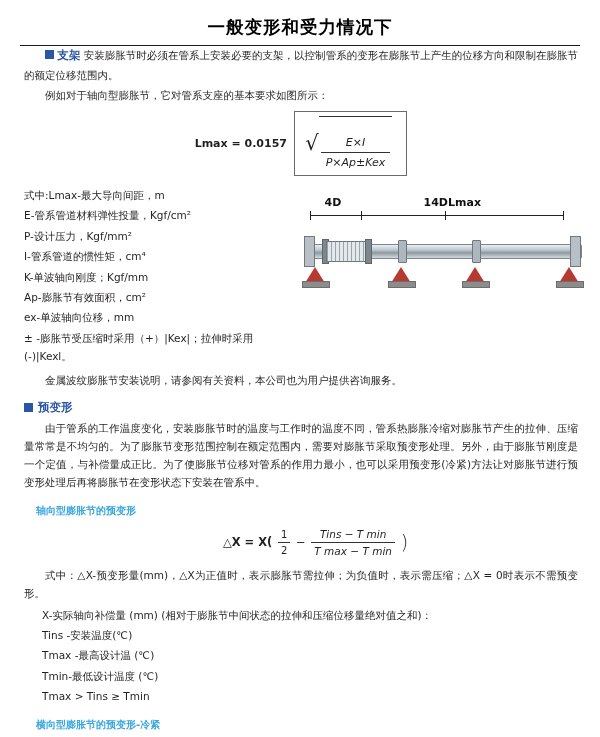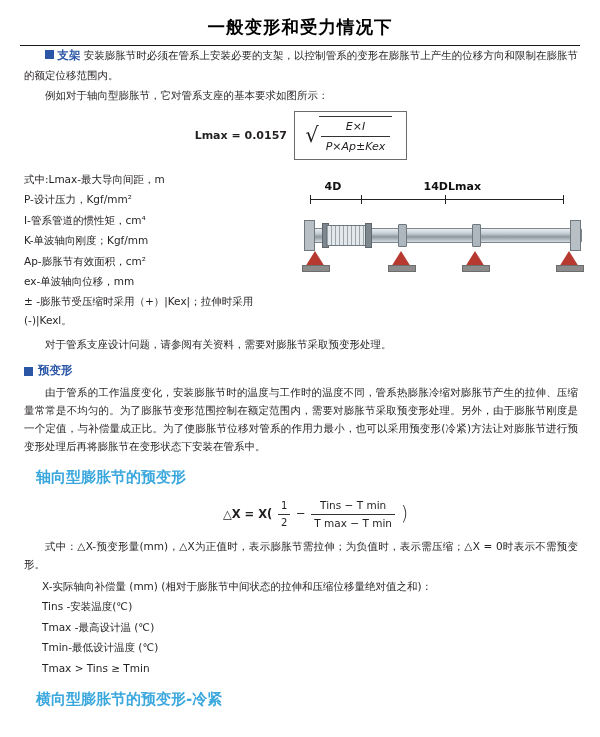--- a/index.html
+++ b/index.html
@@ -58,21 +58,21 @@
   }
   .sq {
     display: inline-block;
     width: 9px;
     height: 9px;
     background: #2b56a6;
   }
   .sub-head {
     color: #3aa7dd;
     font-weight: bold;
-    font-size: 15px;
+    font-size: 10px;
     margin: 11px 0 4px 12px;
   }
   .formula-box {
     margin: 7px 0 6px 0;
     text-align: center;
   }
   .formula-outline {
     display: inline-block;
     border: 1px solid #6b6b6b;
     padding: 4px 14px 4px 10px;
@@ -99,21 +99,21 @@
     vertical-align: middle;
   }
   .sqrt .radical {
     font-size: 21px;
     line-height: 1;
     display: flex;
     align-items: center;
   }
   .sqrt .under {
     border-top: 1px solid #333;
-    padding: 1px 2px 0 2px;
+    padding: 17px 2px 0 2px;
   }
   .lmax-lbl {
     font-weight: bold;
     font-size: 11px;
     margin-right: 4px;
   }
   .list-block {
     margin: 4px 0 0 0;
   }
   .list-block .li {
@@ -255,20 +255,21 @@
   .big-paren {
     font-size: 19px;
     vertical-align: middle;
     font-weight: 300;
   }
   .fw {
     font-weight: bold;
     margin-left: 29px;
   }
   .ital {
+    font-style: italic;
   }
   .frac-small {
     display: inline-block;
     vertical-align: middle;
     text-align: center;
     font-size: 10px;
     margin: 0 2px;
   }
   .frac-small .num { display: block; border-bottom: 1px solid #333; padding: 0 3px; }
   .frac-small .den { display: block; padding: 0 3px; }
@@ -302,20 +303,21 @@
               <span class="den">P×Ap±Kex</span>
             </span>
           </span>
         </span>
       </span>
     </div>
 
     <div class="two-col">
       <div class="col-left list-block">
         <div class="li">式中:Lmax-最大导向间距，m</div>
+        <div class="li li-ind">E-管系管道材料弹性投量，Kgf/cm²</div>
         <div class="li li-ind">P-设计压力，Kgf/mm²</div>
         <div class="li li-ind">I-管系管道的惯性矩，cm⁴</div>
         <div class="li li-ind">K-单波轴向刚度；Kgf/mm</div>
         <div class="li li-ind">Ap-膨胀节有效面积，cm²</div>
         <div class="li li-ind">ex-单波轴向位移，mm</div>
         <div class="li li-ind">± -膨胀节受压缩时采用（+）|Kex|；拉伸时采用(-)|Kexl。</div>
       </div>
 
       <div class="col-right">
         <div class="figure">
@@ -357,21 +359,21 @@
             </div>
             <div class="support" style="left:254px;">
               <div class="tri"></div>
               <div class="base"></div>
             </div>
           </div>
         </div>
       </div>
     </div>
 
-    <p class="indent2" style="margin-top:4px;">对于管系支座设计问题，请参阅有关资料，需要对膨胀节采取预变形处理。</p>
+    <p class="indent2" style="margin-top:4px;">金属波纹膨胀节安装说明，请参阅有关资料，本公司也为用户提供咨询服务。</p>
 
     <div class="sec-head">
       <span class="sq"></span>
       <span>预变形</span>
     </div>
 
     <p class="indent2">由于管系的工作温度变化，安装膨胀节时的温度与工作时的温度不同，管系热膨胀冷缩对膨胀节产生的拉伸、压缩量常常是不均匀的。为了膨胀节变形范围控制在额定范围内，需要对膨胀节采取预变形处理。另外，由于膨胀节刚度是一个定值，与补偿量成正比。为了使膨胀节位移对管系的作用力最小，也可以采用预变形(冷紧)方法让对膨胀节进行预变形处理后再将膨胀节在变形状态下安装在管系中。</p>
 
     <div class="sub-head">轴向型膨胀节的预变形</div>
 

